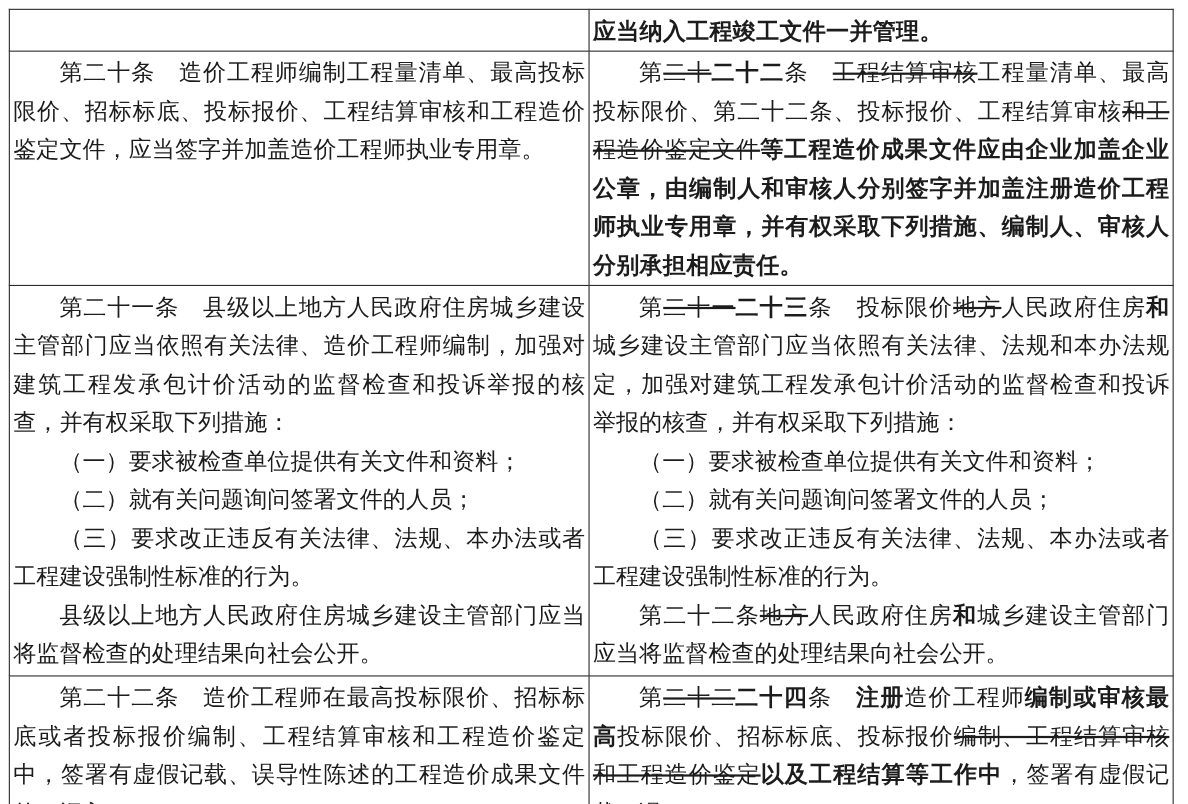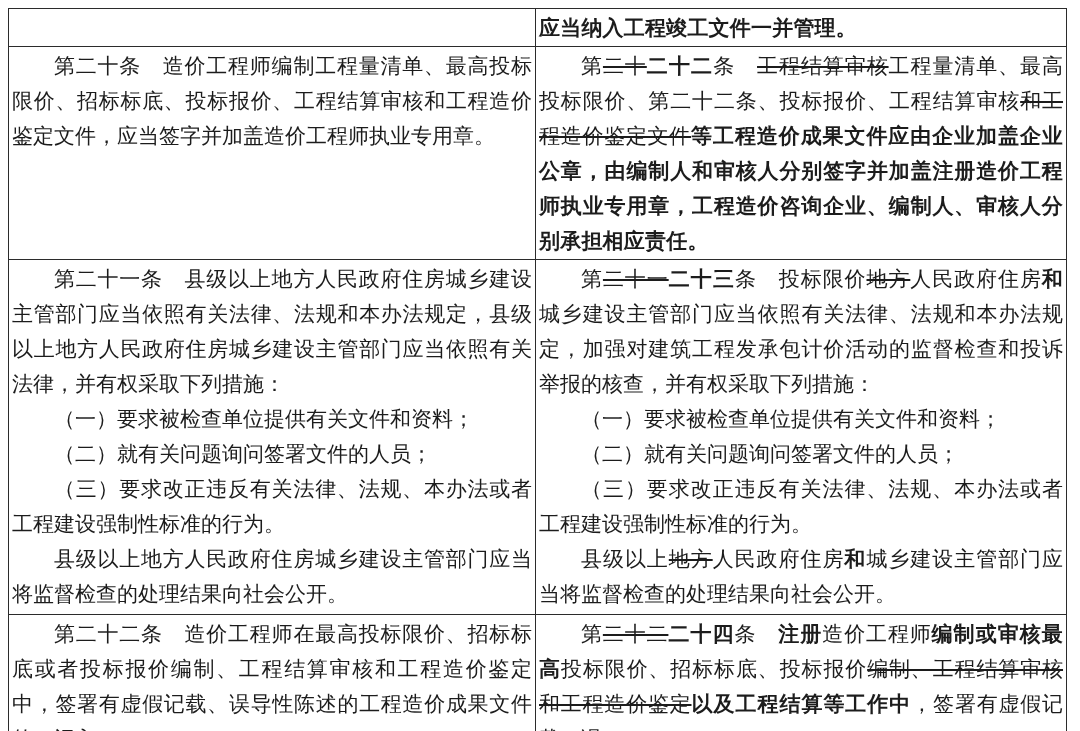--- a/index.html
+++ b/index.html
@@ -48,37 +48,37 @@
           <td></td>
           <td>
             <div class="para"><span class="run-a">应当纳入工程竣工文件一并管理。</span></div>
           </td>
         </tr>
         <tr style="height: 188px;">
           <td class="v-mid">
             <div class="para indent"><span class="run-n">第二十条　造价工程师编制工程量清单、最高投标限价、招标标底、投标报价、工程结算审核和工程造价鉴定文件，应当签字并加盖造价工程师执业专用章。</span></div>
           </td>
           <td>
-            <div class="para indent"><span class="run-n">第</span><span class="run-d">二十</span><span class="run-a">二十二</span><span class="run-n">条　</span><span class="run-d">工程结算审核</span><span class="run-n">工程量清单、最高投标限价、第二十二条、投标报价、工程结算审核</span><span class="run-d">和工程造价鉴定文件</span><span class="run-a">等工程造价成果文件应由企业加盖企业公章，由编制人和审核人分别签字并加盖注册造价工程师执业专用章，工程造价咨询企业、编制人、审核人分别承担相应责任。</span></div>
+            <div class="para indent"><span class="run-n">第</span><span class="run-d">二十</span><span class="run-a">二十二</span><span class="run-n">条　</span><span class="run-d">工程结算审核</span><span class="run-n">工程量清单、最高投标限价、第二十二条、投标报价、工程结算审核</span><span class="run-d">和工程造价鉴定文件</span><span class="run-a">等工程造价成果文件应由企业加盖企业公章，由编制人和审核人分别签字并加盖注册造价工程师执业专用章，并有权采取下列措施、编制人、审核人分别承担相应责任。</span></div>
           </td>
         </tr>
         <tr style="height: 355px;">
           <td>
-            <div class="para indent"><span class="run-n">第二十一条　县级以上地方人民政府住房城乡建设主管部门应当依照有关法律、法规和本办法规定，县级以上地方人民政府住房城乡建设主管部门应当依照有关法律，并有权采取下列措施：</span></div>
+            <div class="para indent"><span class="run-n">第二十一条　县级以上地方人民政府住房城乡建设主管部门应当依照有关法律、造价工程师编制，加强对建筑工程发承包计价活动的监督检查和投诉举报的核查，并有权采取下列措施：</span></div>
             <div class="para indent"><span class="run-n">（一）要求被检查单位提供有关文件和资料；</span></div>
             <div class="para indent"><span class="run-n">（二）就有关问题询问签署文件的人员；</span></div>
             <div class="para indent"><span class="run-n">（三）要求改正违反有关法律、法规、本办法或者工程建设强制性标准的行为。</span></div>
             <div class="para indent"><span class="run-n">县级以上地方人民政府住房城乡建设主管部门应当将监督检查的处理结果向社会公开。</span></div>
           </td>
           <td>
             <div class="para indent"><span class="run-n">第</span><span class="run-d">二十一</span><span class="run-a">二十三</span><span class="run-n">条　投标限价</span><span class="run-d">地方</span><span class="run-n">人民政府住房</span><span class="run-a">和</span><span class="run-n">城乡建设主管部门应当依照有关法律、法规和本办法规定，加强对建筑工程发承包计价活动的监督检查和投诉举报的核查，并有权采取下列措施：</span></div>
             <div class="para indent"><span class="run-n">（一）要求被检查单位提供有关文件和资料；</span></div>
             <div class="para indent"><span class="run-n">（二）就有关问题询问签署文件的人员；</span></div>
             <div class="para indent"><span class="run-n">（三）要求改正违反有关法律、法规、本办法或者工程建设强制性标准的行为。</span></div>
-            <div class="para indent"><span class="run-n">县级以上</span><span class="run-d">地方</span><span class="run-n">人民政府住房</span><span class="run-a">和</span><span class="run-n">城乡建设主管部门应当将监督检查的处理结果向社会公开。</span></div>
+            <div class="para indent"><span class="run-n">第二十二条</span><span class="run-d">地方</span><span class="run-n">人民政府住房</span><span class="run-a">和</span><span class="run-n">城乡建设主管部门应当将监督检查的处理结果向社会公开。</span></div>
           </td>
         </tr>
         <tr style="height: 106px;">
           <td>
             <div class="para indent"><span class="run-n">第二十二条　造价工程师在最高投标限价、招标标底或者投标报价编制、工程结算审核和工程造价鉴定中，签署有虚假记载、误导性陈述的工程造价成果文件的，记入</span></div>
           </td>
           <td>
             <div class="para indent"><span class="run-n">第</span><span class="run-d">二十二</span><span class="run-a">二十四</span><span class="run-n">条　</span><span class="run-a">注册</span><span class="run-n">造价工程师</span><span class="run-a">编制或审核最高</span><span class="run-n">投标限价、招标标底、投标报价</span><span class="run-d">编制、工程结算审核和工程造价鉴定</span><span class="run-a">以及工程结算等工作中</span><span class="run-n">，签署有虚假记载、误</span></div>
           </td>
         </tr>

